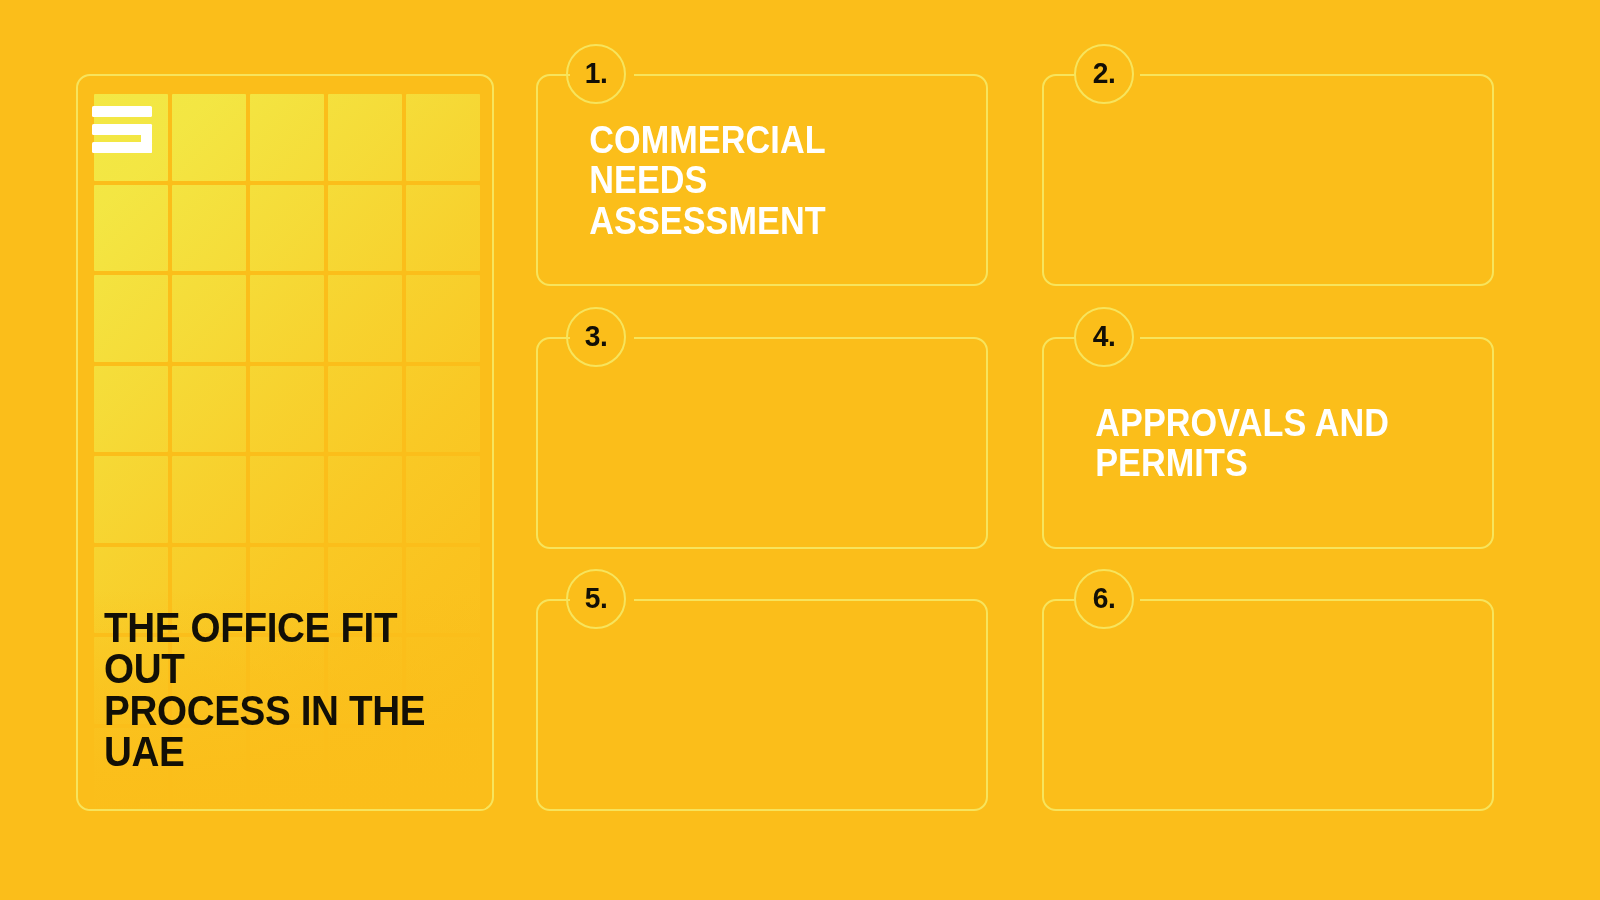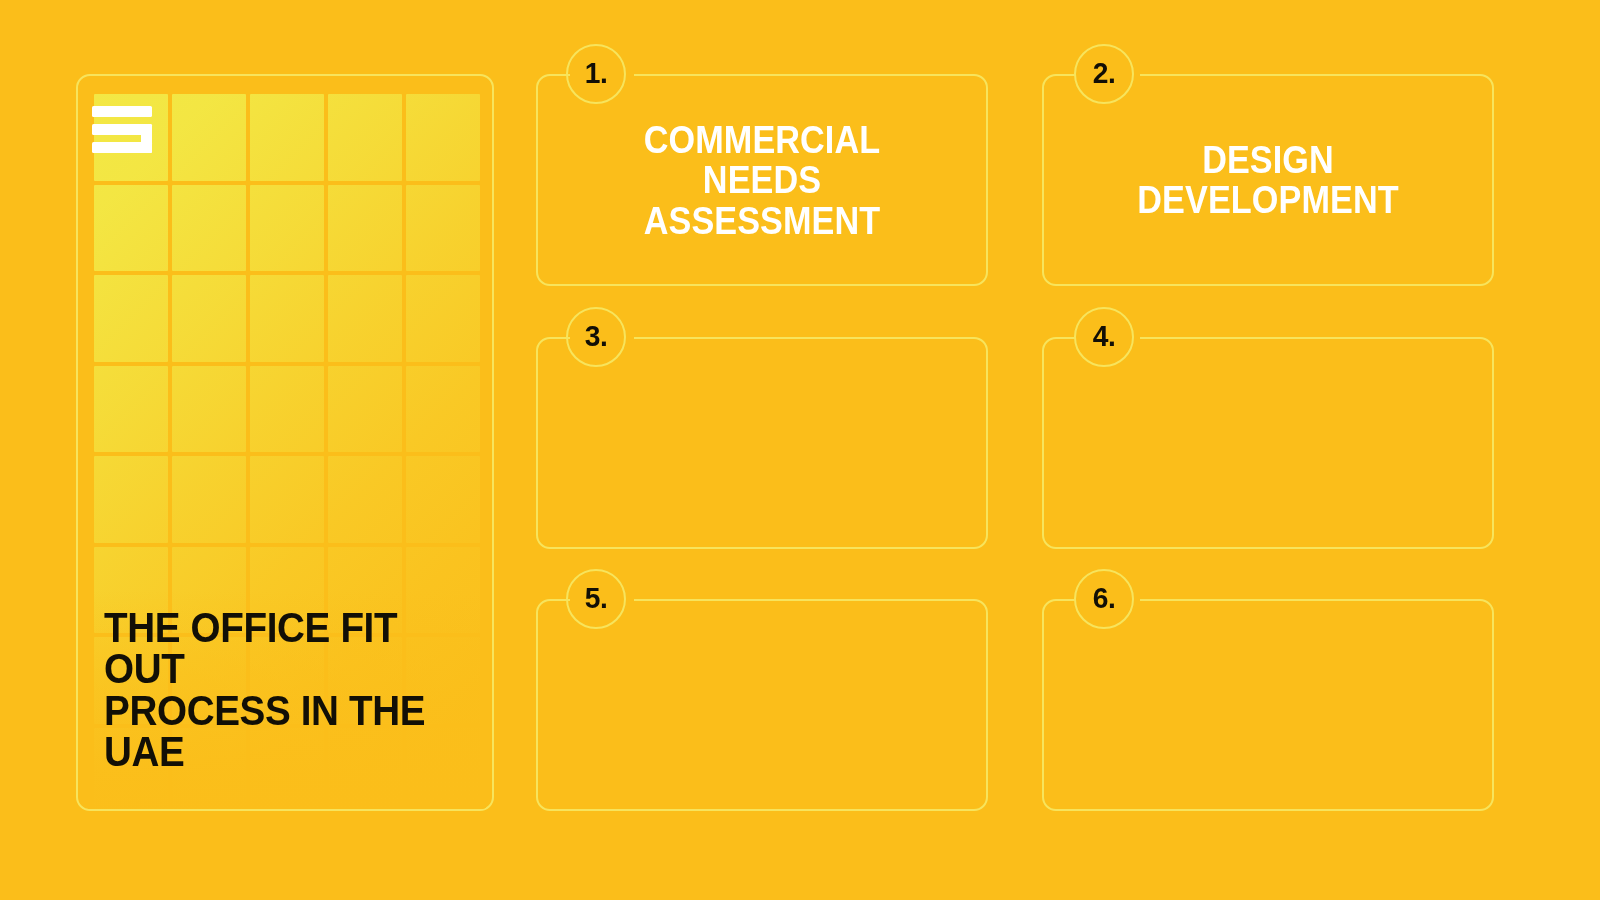--- a/index.html
+++ b/index.html
@@ -172,21 +172,21 @@
     letter-spacing: -0.5px;
     transform: scaleX(0.94) translateY(-1px);
   }
 
   .card-label {
     position: absolute;
     left: 34px;
     right: 34px;
     top: 50%;
     transform: translateY(-50%);
-    text-align: center;
+    text-align: left;
     color: #FFFFFF;
     font-family: "Liberation Sans Narrow", "Liberation Sans", sans-serif;
     font-weight: 700;
     font-size: 38px;
     line-height: 1.06;
     letter-spacing: 0.1px;
     text-transform: uppercase;
   }
   .card-label > span {
     display: inline-block;
@@ -283,38 +283,38 @@
         <span>COMMERCIAL NEEDS ASSESSMENT</span>
       </div>
     </div>
 
     <div class="card c2">
       <div class="card-frame"></div>
       <div class="badge-mask"></div>
       <div class="badge">
         <span class="badge-num">2.</span>
       </div>
+    </div>
+
+    <div class="card c3">
+      <div class="card-frame"></div>
+      <div class="badge-mask"></div>
+      <div class="badge">
+        <span class="badge-num">3.</span>
+      </div>
+    </div>
+
+    <div class="card c4">
+      <div class="card-frame"></div>
+      <div class="badge-mask"></div>
+      <div class="badge">
+        <span class="badge-num">4.</span>
+      </div>
       <div class="card-label">
-        <span>DESIGN DEVELOPMENT</span>
-      </div>
-    </div>
-
-    <div class="card c3">
-      <div class="card-frame"></div>
-      <div class="badge-mask"></div>
-      <div class="badge">
-        <span class="badge-num">3.</span>
-      </div>
-    </div>
-
-    <div class="card c4">
-      <div class="card-frame"></div>
-      <div class="badge-mask"></div>
-      <div class="badge">
-        <span class="badge-num">4.</span>
+        <span>APPROVALS AND PERMITS</span>
       </div>
     </div>
 
     <div class="card c5">
       <div class="card-frame"></div>
       <div class="badge-mask"></div>
       <div class="badge">
         <span class="badge-num">5.</span>
       </div>
     </div>

